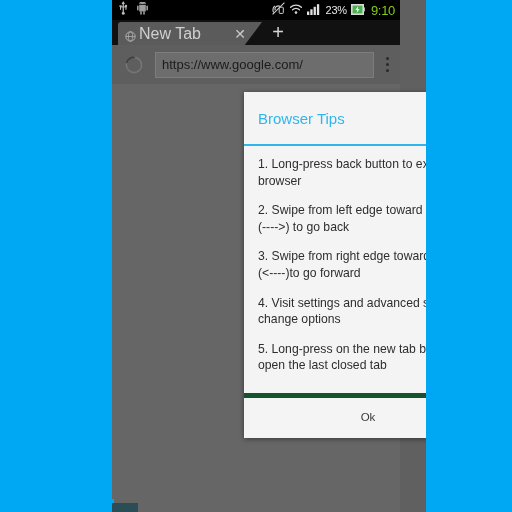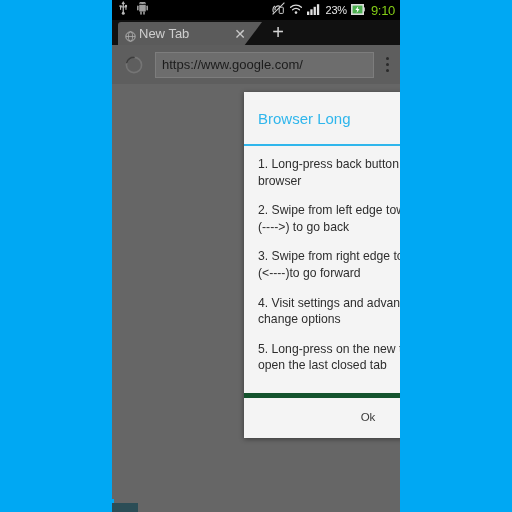--- a/index.html
+++ b/index.html
@@ -21,21 +21,21 @@
     width: 512px;
     height: 512px;
     background: #00a8f3;
   }
 
   
   #phone-screen {
     position: absolute;
     left: 112px;
     top: 0;
-    width: 288px;
+    width: 314px;
     height: 512px;
     background: #606060;
     overflow: hidden;
   }
 
   
   #status-bar {
     position: absolute;
     left: 0; top: 0;
     width: 288px;
@@ -94,21 +94,21 @@
     box-sizing: border-box;
     clip-path: polygon(0 0, 100% 0, 88% 100%, 0 100%);
   }
   #tab-globe {
     width: 11px; height: 11px;
     flex: 0 0 auto;
     margin-right: 3px;
   }
   #tab-title {
     color: #cfcfcf;
-    font-size: 13px;
+    font-size: 16px;
     white-space: nowrap;
     flex: 1;
     line-height: 1;
   }
   #tab-close {
     color: #c9c9c9;
     font-size: 14px;
     line-height: 1;
     margin-right: 16px;
     font-weight: 300;
@@ -374,21 +374,21 @@
       </div>
     </div>
 
     <div id="page-area">
       <div id="left-accent-strip"></div>
       <div id="bottom-chip"></div>
     </div>
 
     <div id="dialog">
       <div id="dialog-header">
-        <span id="dialog-title">Browser Long</span>
+        <span id="dialog-title">Browser Tips</span>
       </div>
       <div id="title-divider"></div>
       <div id="dialog-body">
         <p class="tip-item">1. Long-press back button to exit browser</p>
         <p class="tip-item">2. Swipe from left edge toward the right (----&gt;) to go back</p>
         <p class="tip-item">3. Swipe from right edge toward the left (&lt;----)to go forward</p>
         <p class="tip-item">4. Visit settings and advanced settings to change options</p>
         <p class="tip-item">5. Long-press on the new tab button to open the last closed tab</p>
       </div>
       <div id="dialog-footer">

